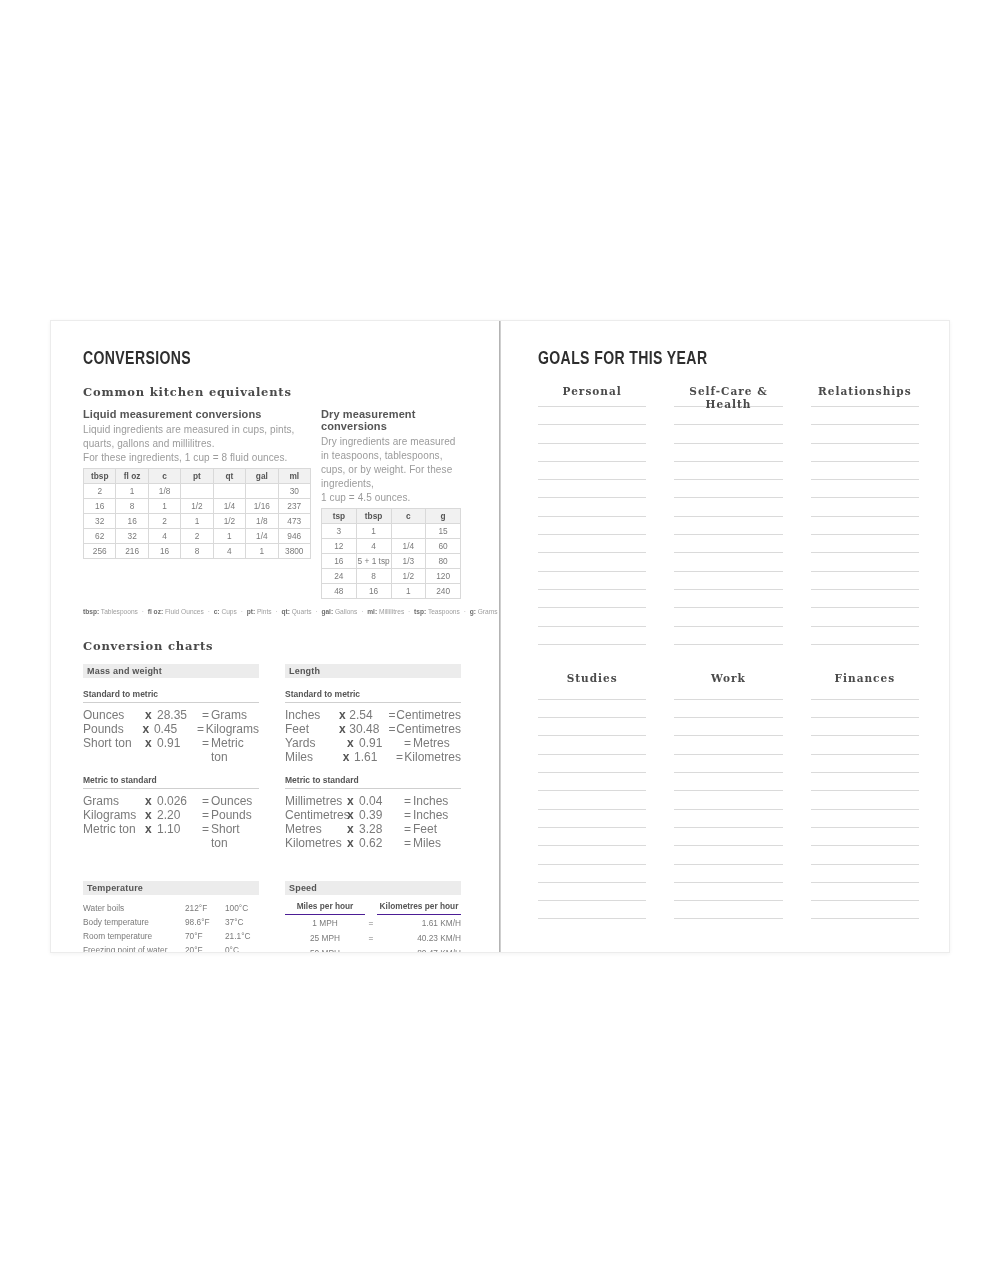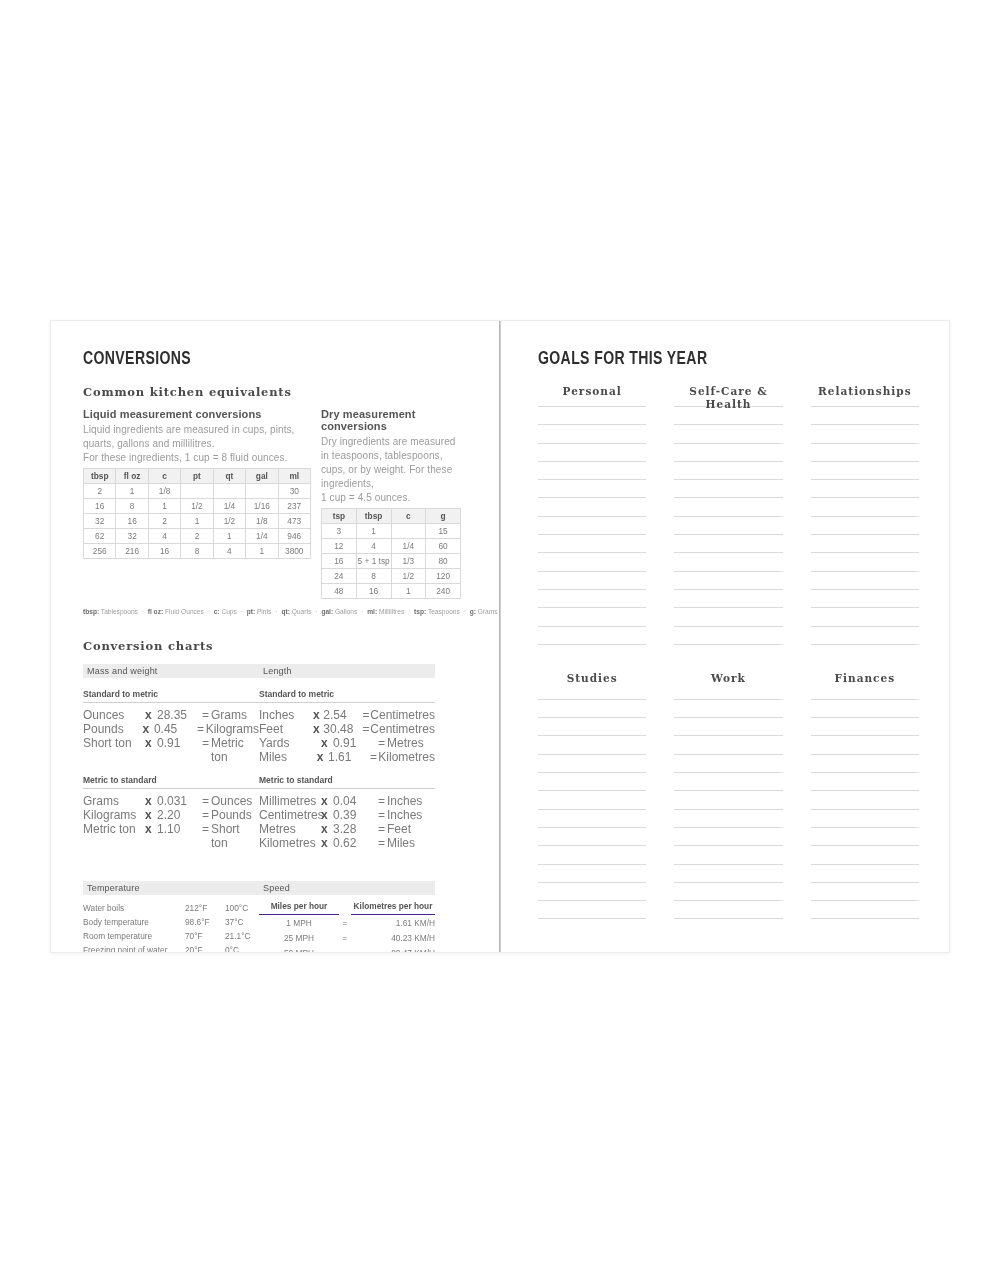--- a/index.html
+++ b/index.html
@@ -47,25 +47,25 @@
   table.kitchen th { background:#f1f1f1; color:#555; font-weight:bold; }
   #liquid-table { width:228px; }
   #dry-table    { width:140px; }
 
   .legend { margin-top:9px; font-size:6.6px; color:#9e9e9e; white-space:nowrap; letter-spacing:0; }
   .legend b { color:#6e6e6e; font-weight:bold; }
   .legend .sep { color:#bbb; padding:0 2px; }
 
   .charts-row { display:flex; margin-top:11px; }
   .charts-row .ccol { width:176px; }
-  .charts-row .ccol + .ccol { }
+  .charts-row .ccol + .ccol { margin-left:26px; }
   .charts-row2 { margin-top:31px; }
 
   .bar {
-    background:#ececec; color:#555; font-size:9px; font-weight:normal;
+    background:#ececec; color:#555; font-size:9px; font-weight:bold;
     padding:2px 17px 2px 4px; letter-spacing:0.2px;
   }
   .grp-label {
     font-size:8.5px; font-weight:bold; color:#555; margin-top:11px;
     border-bottom:1px solid #cfcfcf; padding-bottom:3px; margin-bottom:5px;
   }
   .conv-row { display:flex; line-height:14px; font-size:12px; color:#7a7a7a; }
   .conv-row .from { width:62px; }
   .conv-row .mul  { width:12px; font-weight:bold; color:#555; }
   .conv-row .factor { width:45px; }
@@ -267,21 +267,21 @@
                 <span class="factor">0.91</span>
                 <span class="eq">=</span>
                 <span class="to">Metric ton</span>
               </div>
             </div>
             <div class="grp">
               <div class="grp-label">Metric to standard</div>
               <div class="conv-row">
                 <span class="from">Grams</span>
                 <span class="mul">x</span>
-                <span class="factor">0.031</span>
+                <span class="factor">0.026</span>
                 <span class="eq">=</span>
                 <span class="to">Ounces</span>
               </div>
               <div class="conv-row">
                 <span class="from">Kilograms</span>
                 <span class="mul">x</span>
                 <span class="factor">2.20</span>
                 <span class="eq">=</span>
                 <span class="to">Pounds</span>
               </div>

